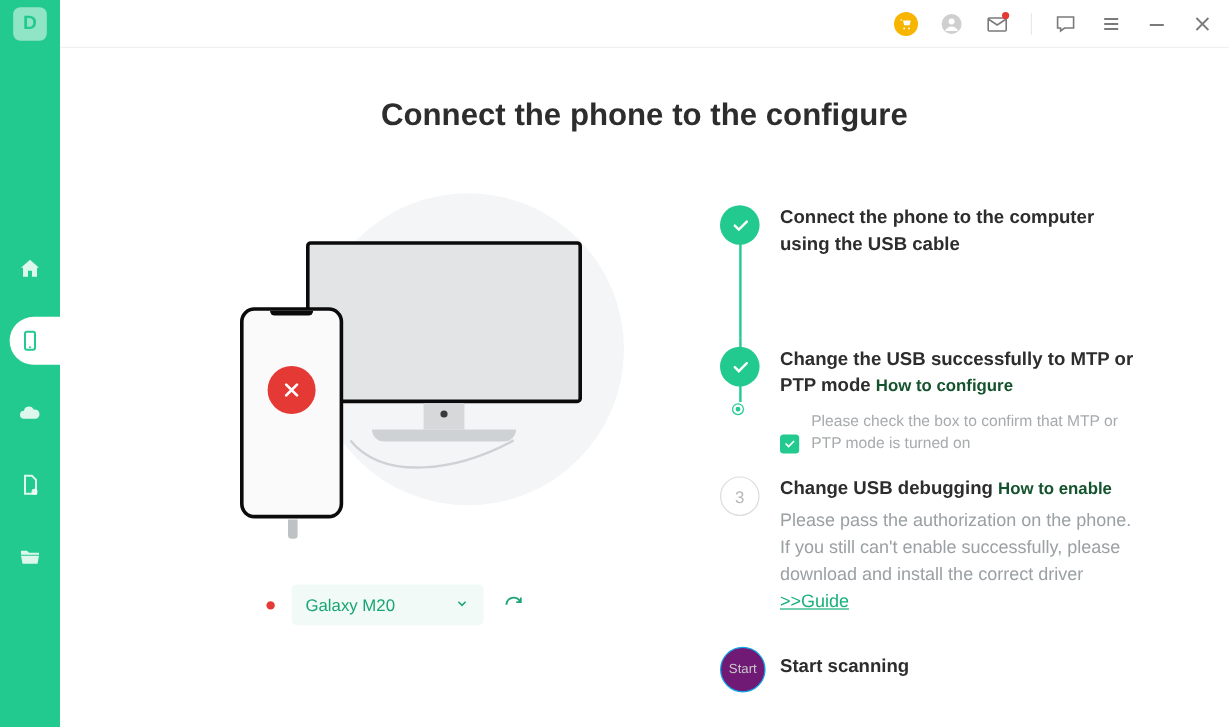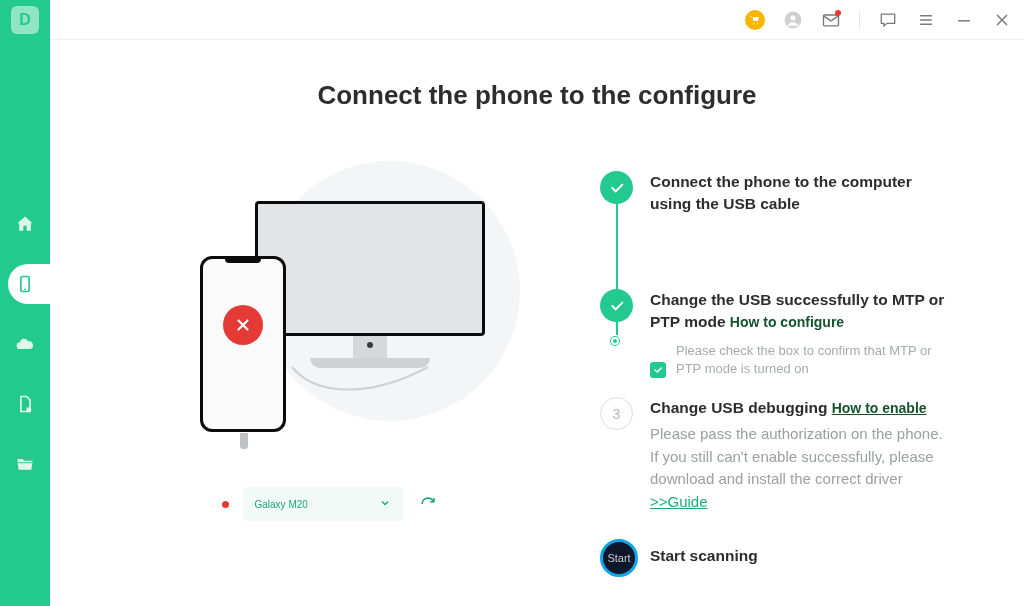--- a/index.html
+++ b/index.html
@@ -77,38 +77,38 @@
   .cable{position:absolute;left:140px;top:192px;width:140px;height:40px;}
   .cable svg{width:100%;height:100%;}
   .phone { position:absolute; left:50px; top:85px; width:86px; height:176px; background:#fafafa; border:3px solid #0b0b0b; border-radius:12px;}
   .phone-notch{width:36px;height:4px;background:#0b0b0b;border-radius:0 0 6px 6px;margin:0 auto;}
   .phone-x{position:absolute;left:50%;top:46px;transform:translateX(-50%);width:40px;height:40px;border-radius:50%;background:#e53935;display:flex;align-items:center;justify-content:center;}
   .phone-x svg{width:18px;height:18px;}
   .phone-cable{position:absolute;left:90px;top:262px;width:8px;height:16px;background:#bfc2c4;border-radius:0 0 3px 3px;}
 
   .device-row{ margin-top: 36px; display:flex; align-items:center; gap:14px; }
   .red-bullet{width:7px;height:7px;border-radius:50%;background:#e53935;}
-  .device-select{ height:34px; min-width:160px; background:#f1faf6; border-radius:4px; display:flex; align-items:center; justify-content:space-between; padding:16px 12px; cursor:pointer; color:#1aa574; font-size:10px;}
+  .device-select{ height:34px; min-width:160px; background:#f1faf6; border-radius:4px; display:flex; align-items:center; justify-content:space-between; padding:16px 12px; cursor:pointer; color:#1aa574; font-size:14px;}
   .chev{color:#1aa574;}
   .refresh-btn{width:22px;height:22px;border-radius:50%;cursor:pointer;display:flex;align-items:center;justify-content:center;color:#1aa574;}
 
   
   .steps{ position:relative; padding-left: 50px; }
   .vline{position:absolute;left:16px;top:16px;width:2px;background:#23ca8f;}
   .vline.l1{top:18px;height:92px;}
   .vline.l2{top:110px;height:54px;background:#23ca8f;}
   .step{position:relative;margin-bottom:28px;}
   .badge{position:absolute;left:-50px;top:0;width:33px;height:33px;border-radius:50%;display:flex;align-items:center;justify-content:center;font-size:14px;}
   .badge.done{background:#23ca8f;color:#fff;}
   .badge.num{background:#fff;border:1px solid #dcdcdc;color:#b7b7b7;}
-  .badge.start{background:#0f172a;border:3px solid #0ea5e9;color:#c9c9c9;font-size:11px;width:38px;height:38px;}
+  .badge.start{background:#701a75;border:1px solid #0ea5e9;color:#c9c9c9;font-size:11px;width:38px;height:38px;}
   .dot{position:absolute;left:-39px;top:48px;width:8px;height:8px;border-radius:50%;background:#23ca8f;border:2px solid #fff;box-shadow:0 0 0 1px #23ca8f;}
   .step-title{font-size:15.5px;font-weight:600;color:#2d2d2d;line-height:1.45;}
   .step-title .link{color:#14532d;font-weight:600;font-size:14px;cursor:pointer;margin-top:48px;}
-  .step-title .link.underline{text-decoration:underline;}
+  .step-title .link.underline{}
   .step-sub{font-size:15px;color:#9aa0a3;line-height:1.5;margin-top:4px;}
   .step-sub .gl{color:#18b07b;text-decoration:underline;cursor:pointer;}
   .check-row{display:flex;align-items:flex-end;gap:10px;margin-top:8px;}
   .checkbox{width:16px;height:16px;border-radius:3px;background:#23ca8f;display:flex;align-items:center;justify-content:center;flex-shrink:0;margin-top:1px;cursor:pointer;}
   .checkbox svg{width:10px;height:10px;}
   .check-text{font-size:13px;color:#a7abad;line-height:1.4;}
   .step.s1{min-height:90px;}
   .step.s2{min-height:90px;margin-bottom:18px;}
   .step.s3{margin-bottom:26px;}
 </style>

